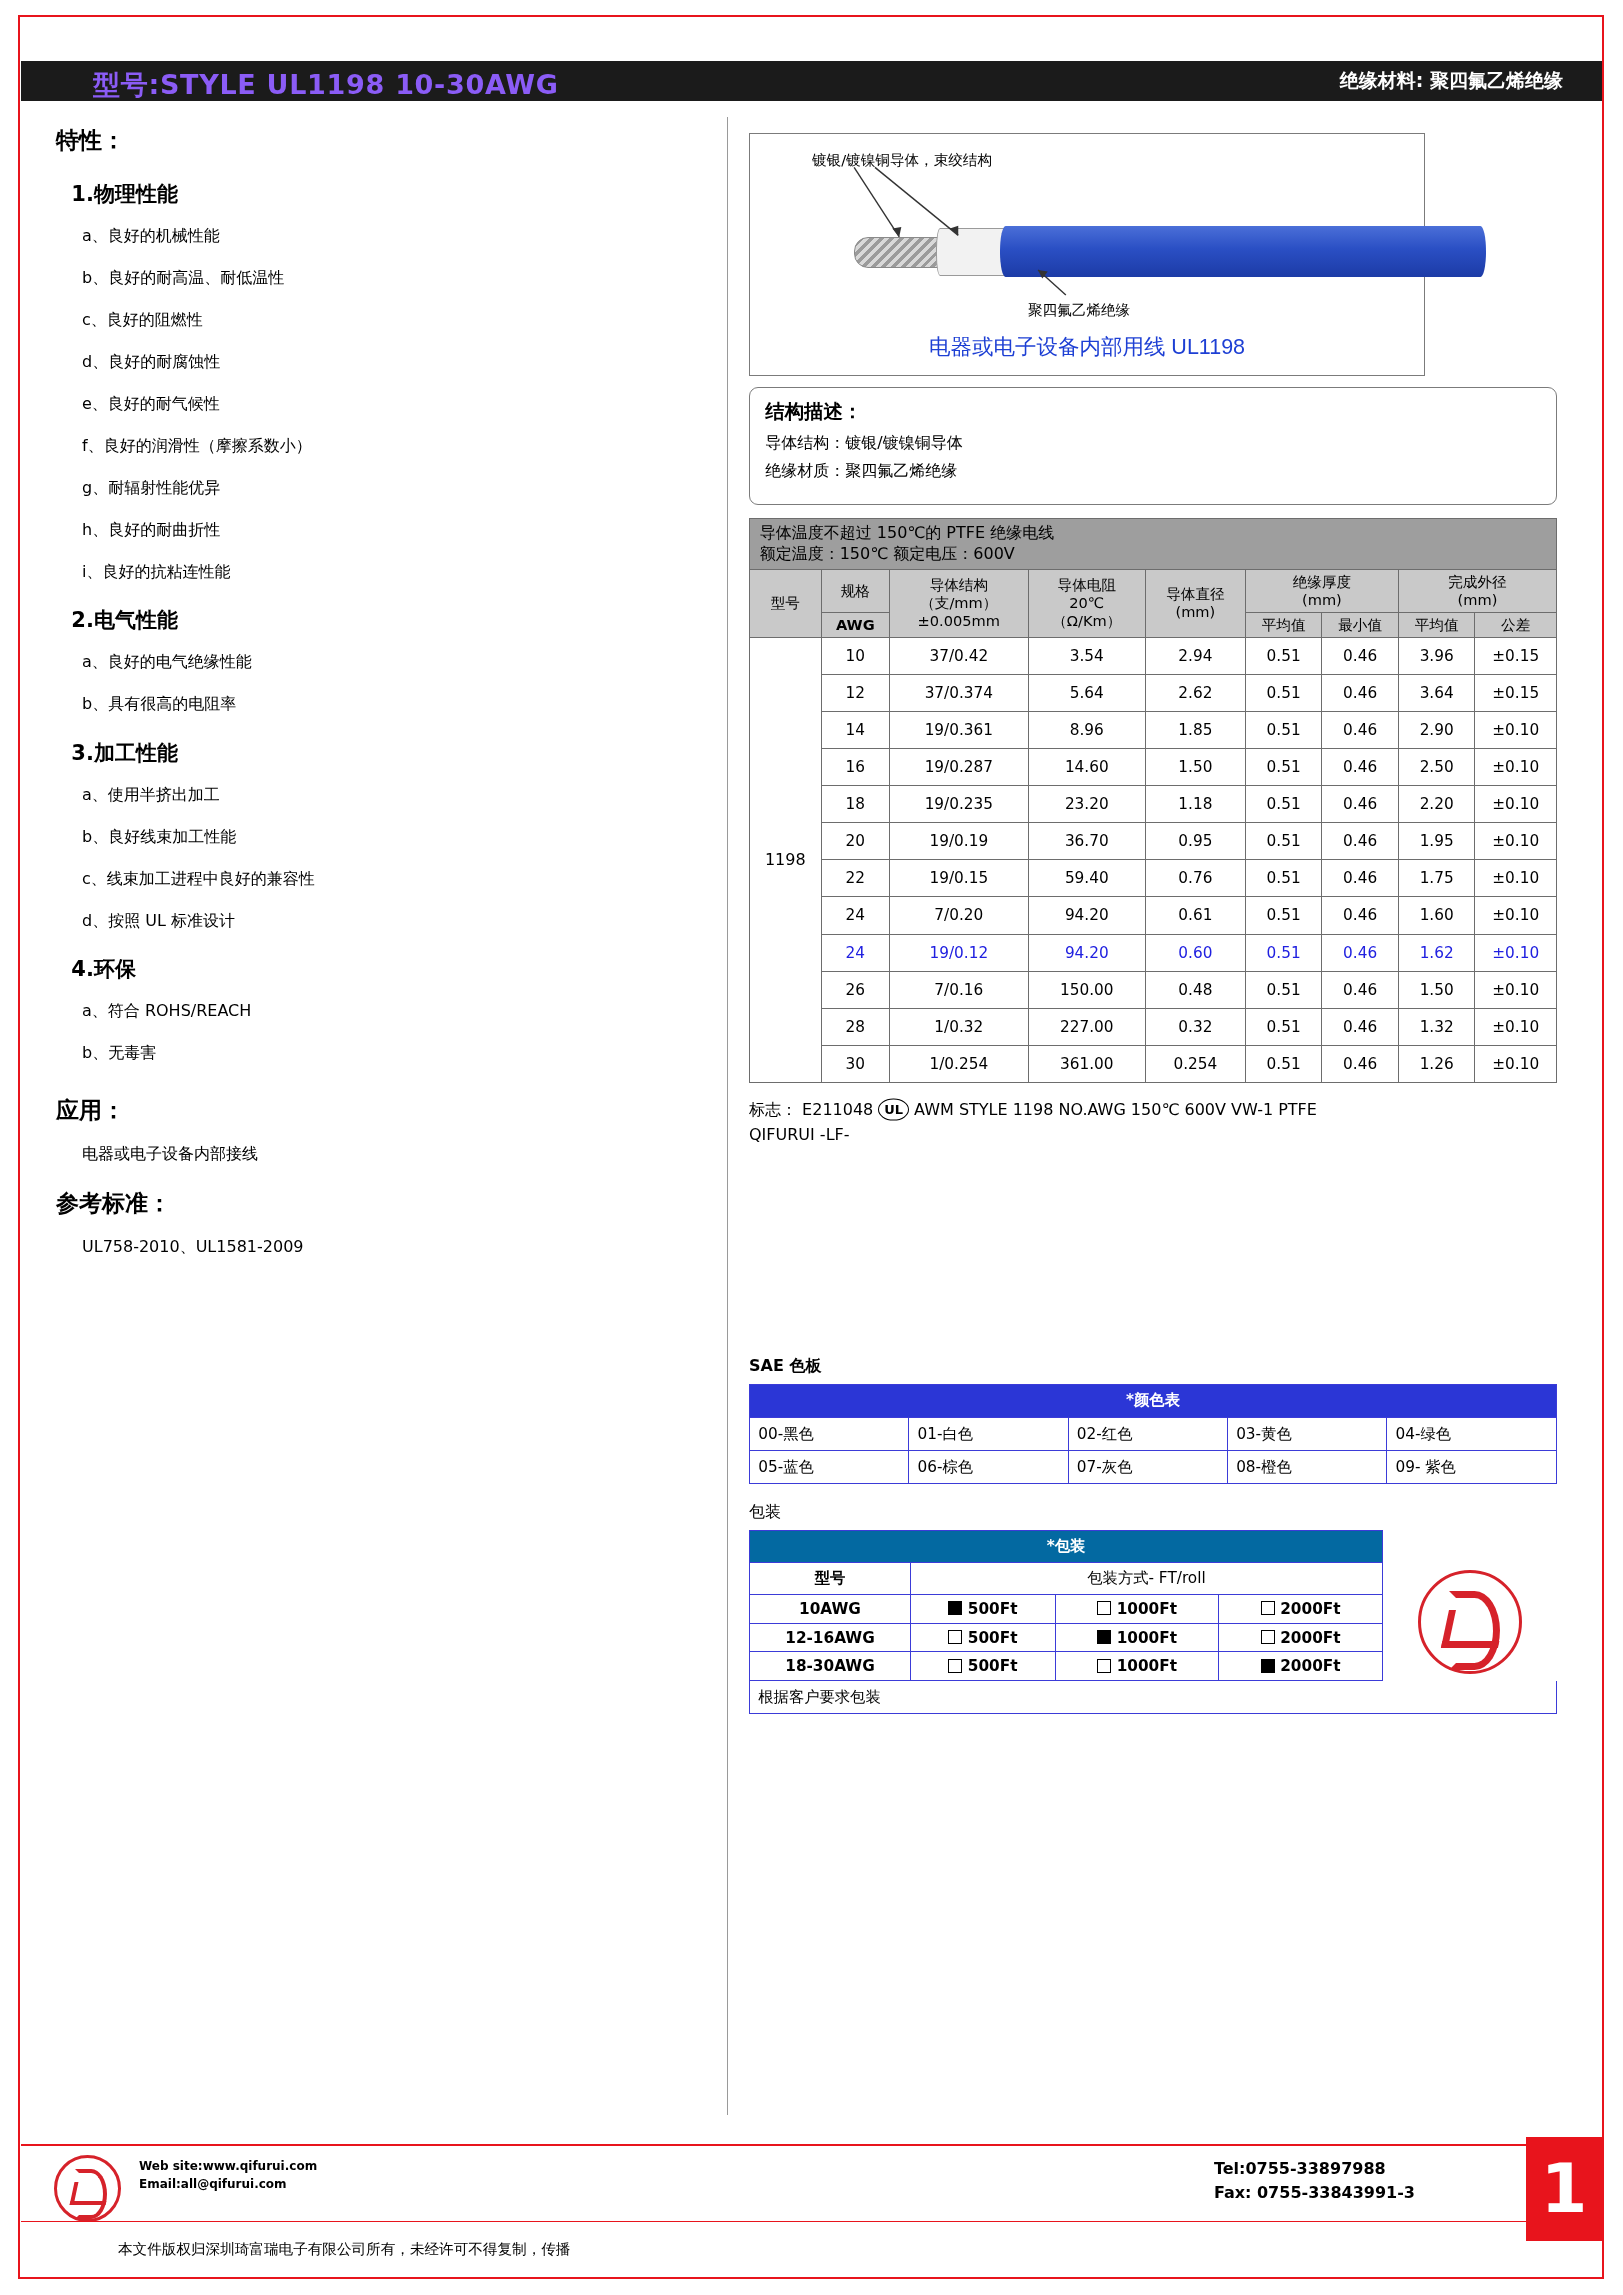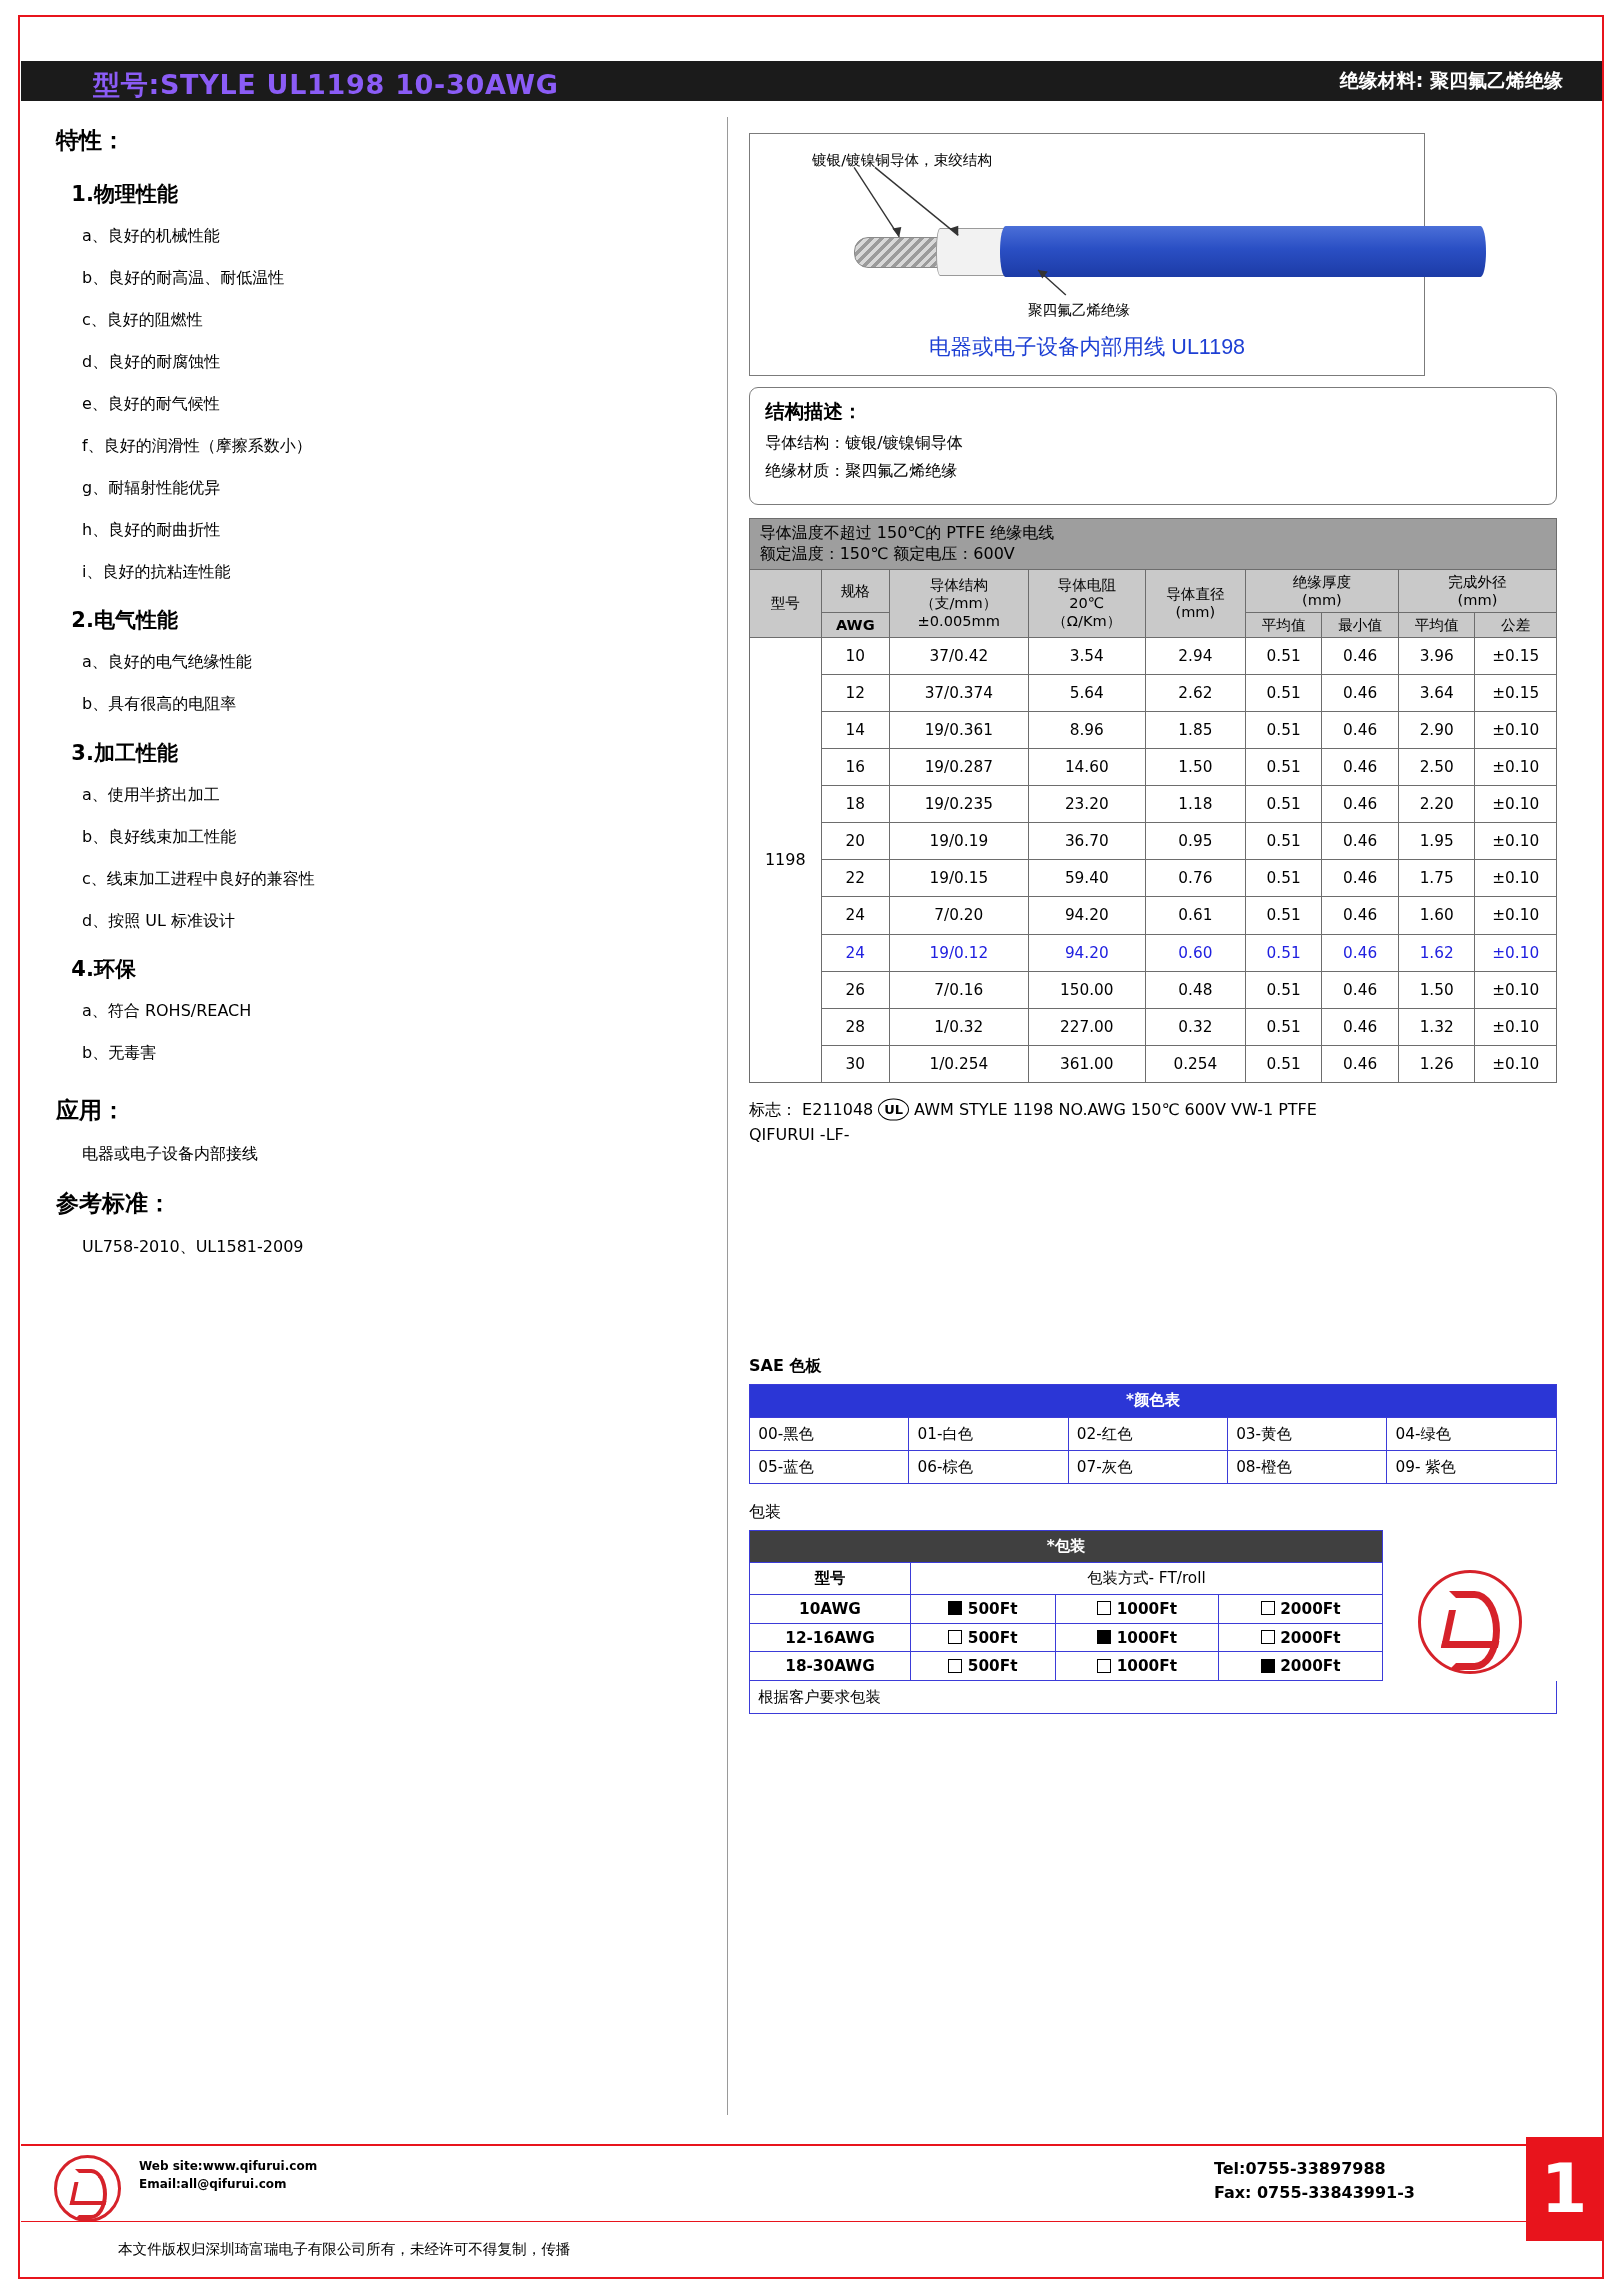--- a/index.html
+++ b/index.html
@@ -140,21 +140,21 @@
   }
   
   .sae-label{font-size:16px;font-weight:bold;margin:0 0 7px 0;font-family:"DejaVu Sans", sans-serif;}
   .color-tbl{width:808px;font-size:15.3px;font-family:"DejaVu Sans", sans-serif;}
   .color-tbl td{border:0.7px solid #3b3bd8;padding:5.6px 8.3px;}
   .color-tbl .title-row td{background:#2b36d6;color:#fff;text-align:center;font-weight:bold;}
   
   .pack-label{font-size:16px;font-weight:normal;margin:18px 0 7px 0;font-family:"DejaVu Sans", sans-serif;}
   .pack-tbl{width:808px;font-size:15.3px;font-family:"DejaVu Sans", sans-serif;}
   .pack-tbl td{border:0.7px solid #3b3bd8;padding:4.9px 7px;text-align:center;}
-  .pack-tbl .title-row td{background:#404040;color:#fff;font-weight:bold;}
+  .pack-tbl .title-row td{background:#0369a1;color:#fff;font-weight:bold;}
   .pack-tbl .lab{font-weight:bold;}
   .pack-note{border:0.7px solid #3b3bd8;border-top:none;width:808px;box-sizing:border-box;
     font-size:15.3px;padding:5.6px 8.3px;font-family:"DejaVu Sans", sans-serif;}
   .nologo{border:none !important;}
   
   .footer-rule{position:absolute;left:21px;top:2144px;width:1581px;height:2.1px;background:#e8141c;}
   .footer{
     position:absolute;left:21px;top:2151px;width:1581px;height:69px;
   }
   .foot-web{

